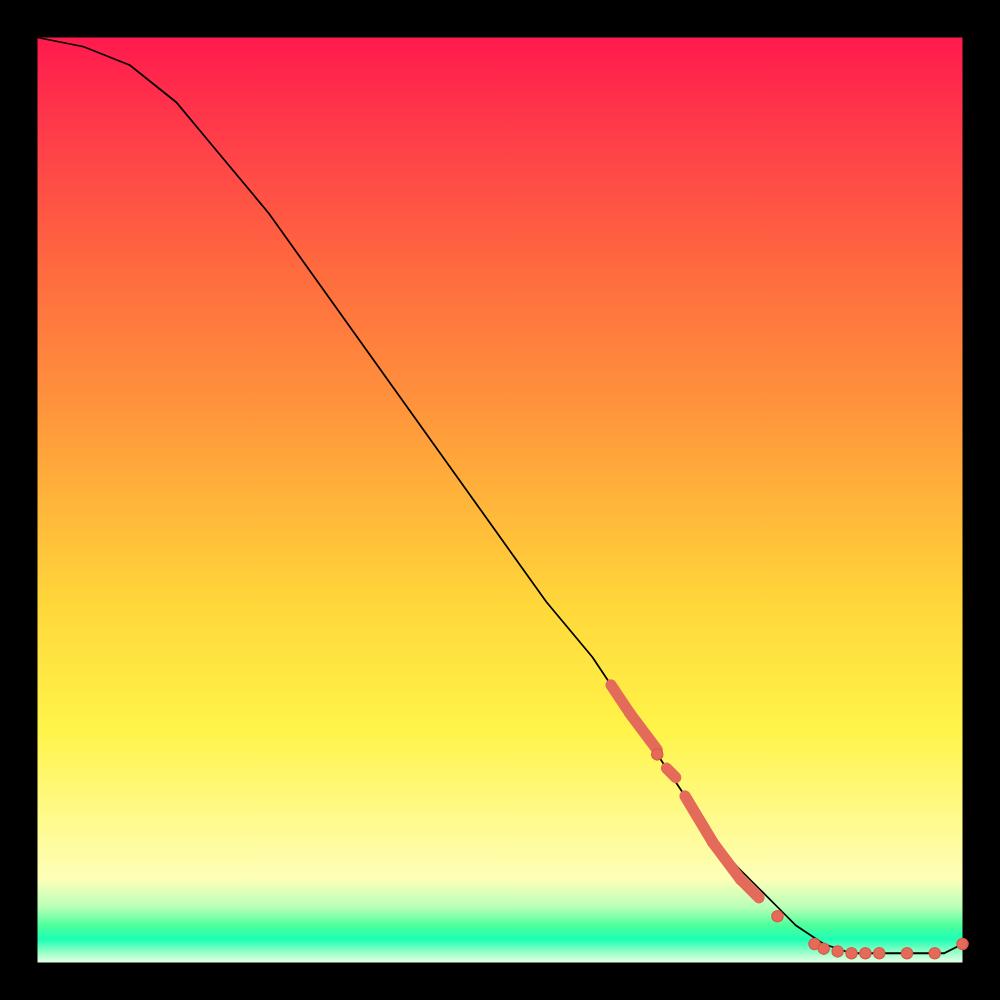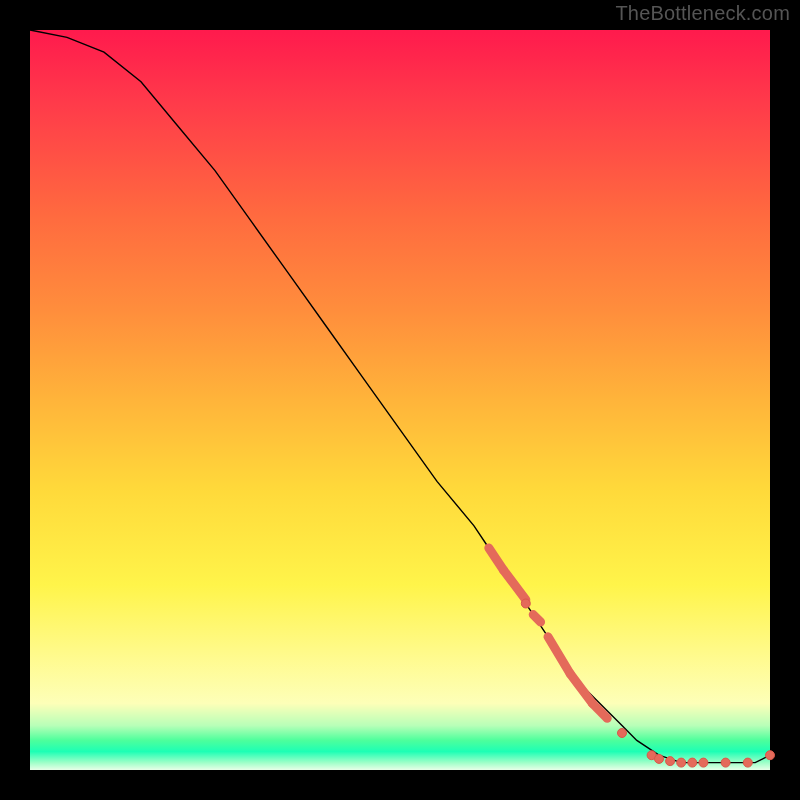--- a/index.html
+++ b/index.html
@@ -73,21 +73,20 @@
   .marker-dash {
     stroke: #e46a5a;
     stroke-width: 9;
     stroke-linecap: round;
   }
 </style>
 </head>
 <body>
 
 <div class="frame">
-  <div class="watermark">TheBottleneck.com</div>
 
   <div class="plot-area">
     <svg class="overlay" viewBox="0 0 740 740">
       <path id="curve-path" class="curve" d="M0.0 0.0 L37.0 7.4 L74.0 22.2 L111.0 51.8 L148.0 96.2 L185.0 140.6 L222.0 192.4 L259.0 244.2 L296.0 296.0 L333.0 347.8 L370.0 399.6 L407.0 451.4 L444.0 495.8 L458.8 518.0 L473.6 540.2 L488.4 562.4 L503.2 584.6 L518.0 606.8 L532.8 629.0 L547.6 651.2 L562.4 666.0 L577.2 680.8 L592.0 695.6 L606.8 710.4 L629.0 725.2 L651.2 732.6 L666.0 732.6 L680.8 732.6 L695.6 732.6 L710.4 732.6 L725.2 732.6 L740.0 725.2 "></path>
       <g id="segments">
           <line x1="458.8" y1="518" x2="473.6" y2="540.2" class="marker-dash"></line>
           <line x1="473.6" y1="540.2" x2="495.8" y2="569.8" class="marker-dash"></line>
           <line x1="503.20000000000005" y1="584.6" x2="510.59999999999997" y2="592" class="marker-dash"></line>
           <line x1="518" y1="606.8" x2="540.1999999999999" y2="643.8" class="marker-dash"></line>
           <line x1="540.1999999999999" y1="643.8" x2="562.4" y2="673.4" class="marker-dash"></line>

